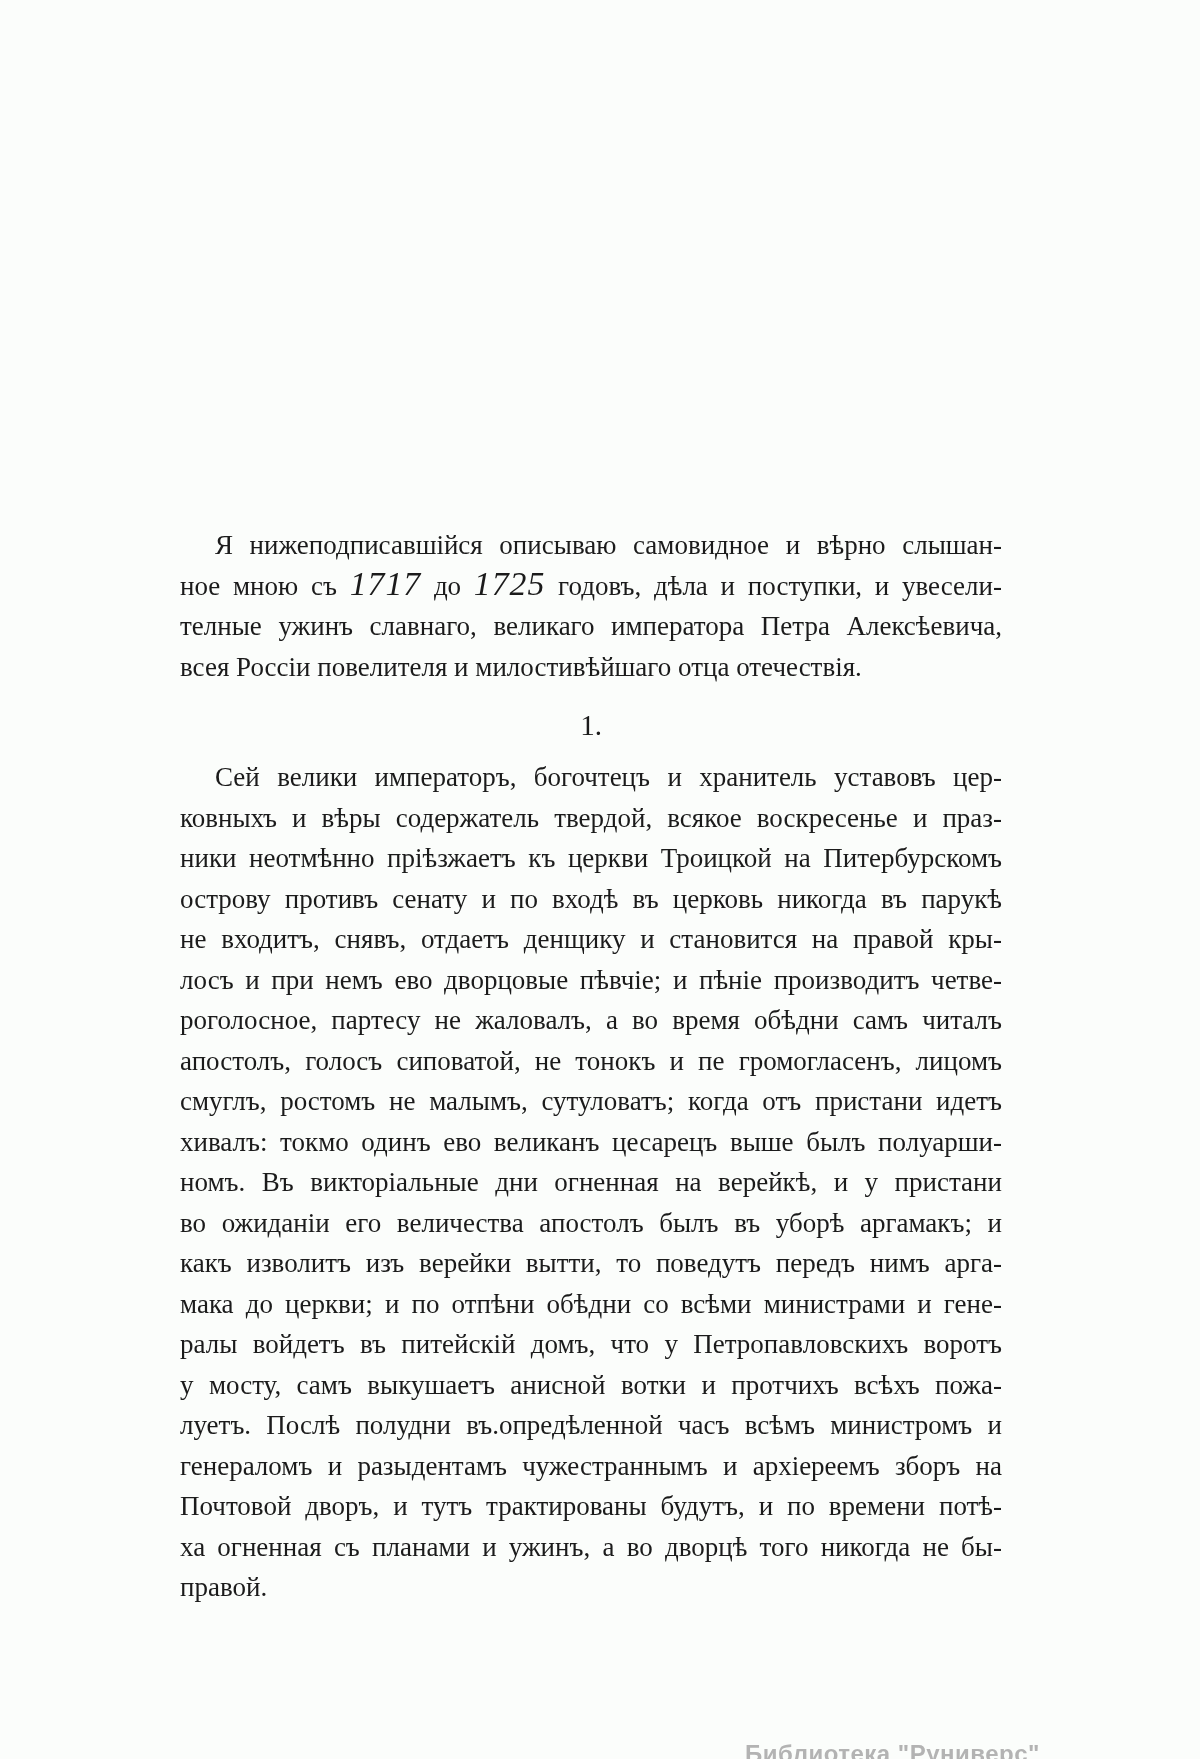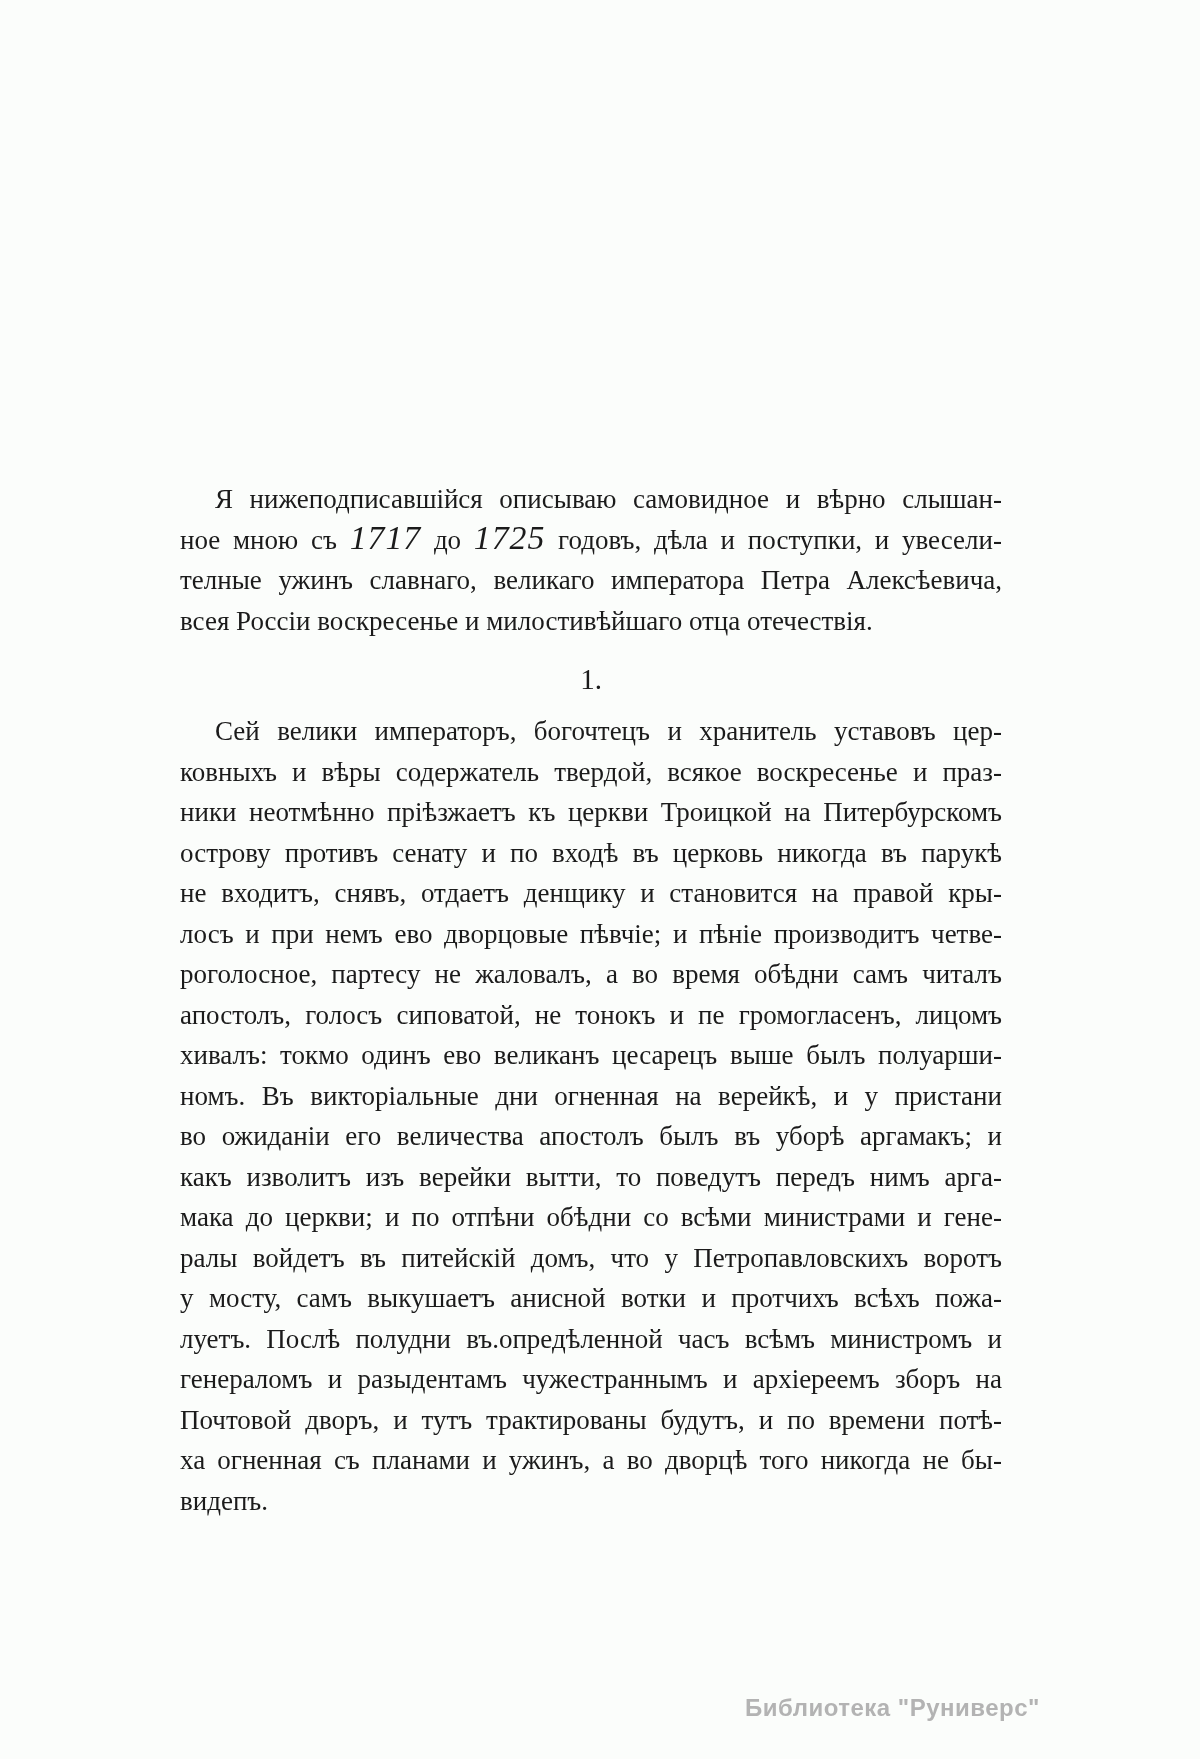--- a/index.html
+++ b/index.html
@@ -8,20 +8,21 @@
     height: 1759px;
     position: relative;
     background: #fbfdfb;
     color: #1b1b1b;
     font-family: "Liberation Serif", "DejaVu Serif", serif;
     overflow: hidden;
   }
   .page {
     position: absolute;
     inset: 0;
+    margin-top: 46px;
   }
   .textblock {
     position: absolute;
     left: 180px;
     width: 822px;
   }
   .line {
     font-size: 27px;
     line-height: 40.5px;
     text-align: justify;
@@ -60,43 +61,44 @@
 </style>
 </head>
 <body>
 
 <div class="page">
 
   <div id="intro" class="textblock">
       <div class="line first">Я нижеподписавшійся описываю самовидное и вѣрно слышан-</div>
       <div class="line">ное мною съ <span class="num">1717</span> до <span class="num">1725</span> годовъ, дѣла и поступки, и увесели-</div>
       <div class="line">телные ужинъ славнаго, великаго императора Петра Алексѣевича,</div>
-      <div class="line last">всея Россіи воскресенье и милостивѣйшаго отца отечествія.</div>
+      <div class="line last">всея Россіи повелителя и милостивѣйшаго отца отечествія.</div>
     </div>
 
   <div class="section-heading">1.</div>
 
   <div id="main" class="textblock">
       <div class="line first">Сей велики императоръ, богочтецъ и хранитель уставовъ цер-</div>
       <div class="line">ковныхъ и вѣры содержатель твердой, всякое воскресенье и праз-</div>
       <div class="line">ники неотмѣнно пріѣзжаетъ къ церкви Троицкой на Питербурскомъ</div>
       <div class="line">острову противъ сенату и по входѣ въ церковь никогда въ парукѣ</div>
       <div class="line">не входитъ, снявъ, отдаетъ денщику и становится на правой кры-</div>
       <div class="line">лосъ и при немъ ево дворцовые пѣвчіе; и пѣніе производитъ четве-</div>
       <div class="line">роголосное, партесу не жаловалъ, а во время обѣдни самъ читалъ</div>
       <div class="line">апостолъ, голосъ сиповатой, не тонокъ и пе громогласенъ, лицомъ</div>
+      <div class="line">смуглъ, ростомъ не малымъ, сутуловатъ; когда отъ пристани идетъ</div>
       <div class="line">хивалъ: токмо одинъ ево великанъ цесарецъ выше былъ полуарши-</div>
       <div class="line">номъ. Въ викторіальные дни огненная на верейкѣ, и у пристани</div>
       <div class="line">во ожиданіи его величества апостолъ былъ въ уборѣ аргамакъ; и</div>
       <div class="line">какъ изволитъ изъ верейки вытти, то поведутъ передъ нимъ арга-</div>
       <div class="line">мака до церкви; и по отпѣни обѣдни со всѣми министрами и гене-</div>
       <div class="line">ралы войдетъ въ питейскій домъ, что у Петропавловскихъ воротъ</div>
       <div class="line">у мосту, самъ выкушаетъ анисной вотки и протчихъ всѣхъ пожа-</div>
       <div class="line">луетъ. Послѣ полудни въ.опредѣленной часъ всѣмъ министромъ и</div>
       <div class="line">генераломъ и разыдентамъ чужестраннымъ и архіереемъ зборъ на</div>
       <div class="line">Почтовой дворъ, и тутъ трактированы будутъ, и по времени потѣ-</div>
       <div class="line">ха огненная съ планами и ужинъ, а во дворцѣ того никогда не бы-</div>
-      <div class="line last">видепъ.</div>
+      <div class="line last">правой.</div>
     </div>
 
   <div class="watermark">Библиотека "Руниверс"</div>
 
 </div>
 
 </body></html>

